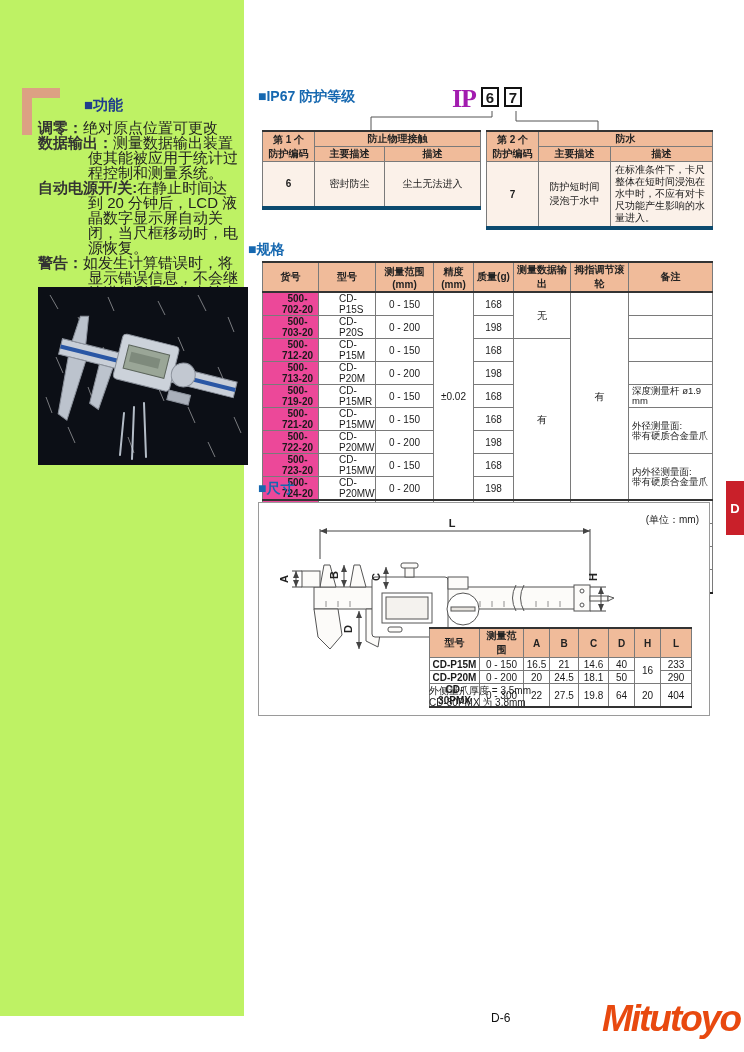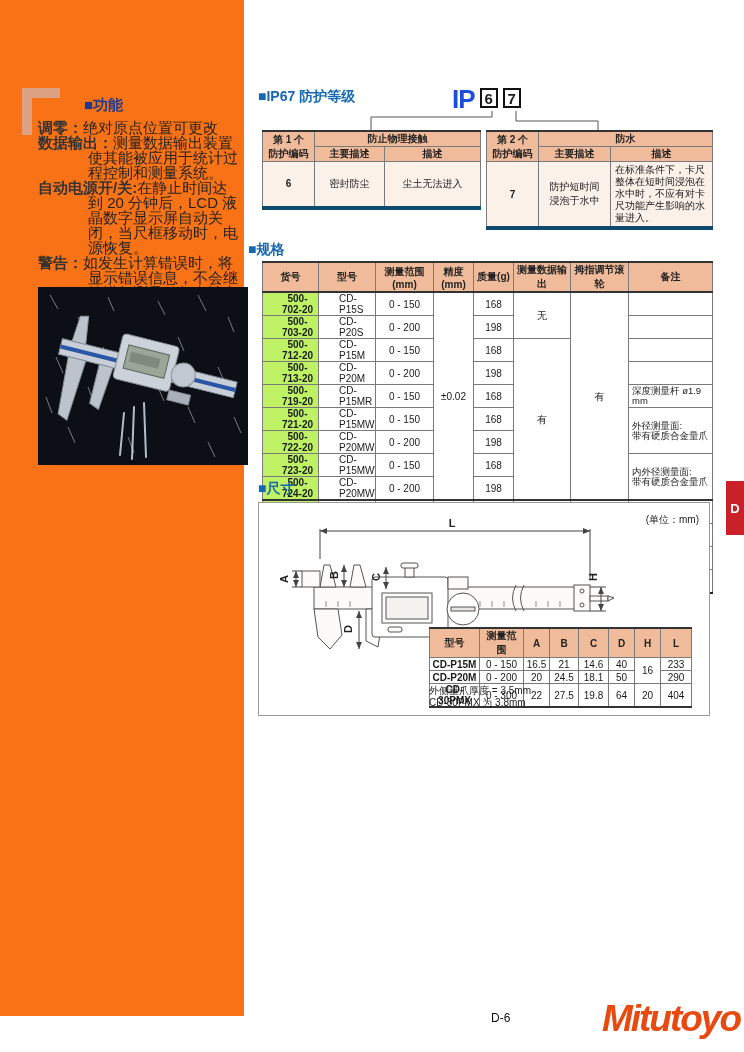--- a/index.html
+++ b/index.html
@@ -3,53 +3,53 @@
 <meta charset="utf-8">
 <style>
   * { margin:0; padding:0; box-sizing:border-box; }
   html,body { background:#fff; }
   .page {
     position:relative; width:744px; height:1052px; overflow:hidden;
     background:#ffffff; font-family:"Liberation Sans","DejaVu Sans",sans-serif;
     color:#1a1a1a;
   }
   
-  .sidebar { position:absolute; left:0; top:0; width:244px; height:1016px; background:#f97316; }
+  .sidebar { position:absolute; left:0; top:0; width:244px; height:1016px; background:#bef264; }
   .corner-bracket { position:absolute; left:22px; top:88px; width:38px; height:47px;
     border-left:10px solid #DCA183; border-top:10px solid #DCA183; }
   .fn-title { position:absolute; left:84px; top:96px; font-size:15px; font-weight:bold; color:#1F3C8C; }
   .fn-list { position:absolute; left:38px; top:120px; width:202px; font-size:15px; line-height:15px; color:#222; }
   .fn-row { padding-left:50px; text-indent:-50px; }
   .fn-label { font-weight:bold; color:#333; }
   .photo-frame { position:absolute; left:38px; top:287px; width:210px; height:178px; }
   
   .sec-title { position:absolute; font-size:14px; font-weight:bold; color:#1668B0; }
   
   .ip-code { position:absolute; left:452px; top:84px; height:26px; }
-  .ip-code .ip-txt { font-size:26px; font-weight:bold; color:#1d4ed8; letter-spacing:-1px; }
+  .ip-code .ip-txt { font-size:26px; font-weight:bold; color:#a21caf; letter-spacing:-1px;font-family:Liberation Serif, serif; }
   .ip-digit { display:inline-block; width:18px; height:20px; border:2px solid #111;
     font-size:15px; font-weight:bold; text-align:center; line-height:17px; vertical-align:4px; margin-left:5px; background:#fff; }
   .conn-svg { position:absolute; left:360px; top:110px; }
   
   table { border-collapse:collapse; table-layout:fixed; }
   th,td { border:1px solid #7a7a7a; font-size:10px; text-align:center; vertical-align:middle; padding:0 2px; overflow:hidden; }
   th { background:#F0BB9A; font-weight:bold; color:#222; }
   .pre { white-space:pre-line; }
   
   .ip-table { position:absolute; border-top:2px solid #333; border-bottom:4px solid #0c4a6e; }
   .ip-table th { height:14px; }
   .ip-table td { height:46px; background:#FBF1E9; }
   .ip-table .desc { text-align:left; padding:2px 4px; line-height:12px; }
   .ip-note { position:absolute; left:262px; top:206px; font-size:9.5px; color:#222; }
   
   .spec { position:absolute; left:262px; top:261px; width:450px;
     border-top:2px solid #333; border-bottom:2.5px solid #222; }
   .spec th { height:17px; border-bottom:2px solid #333; font-size:10px; }
   .spec td { height:12px; line-height:11px; padding:0 2px; }
-  .spec td.code { background:#bef264; font-weight:bold;padding-left:16px; }
+  .spec td.code { background:#ec4899; font-weight:bold;padding-left:16px; }
   .spec td.model { font-weight:normal; text-align:left; padding-left:20px; }
   .spec td.note { text-align:left; padding-left:3px; font-size:9.5px; line-height:10px; }
   .spec tr.tt td { border-top:2px solid #333; }
   
   .dim-box { position:absolute; left:258px; top:502px; width:452px; height:214px;
     border:1px solid #9a9a9a; background:#fff; }
   .unit-note { position:absolute; right:10px; top:10px; font-size:10px; color:#222; }
   .dim-table { position:absolute; left:170px; top:124px; width:262px;
     border-top:2px solid #333; border-bottom:2px solid #333; }
   .dim-table th { height:15px; }

